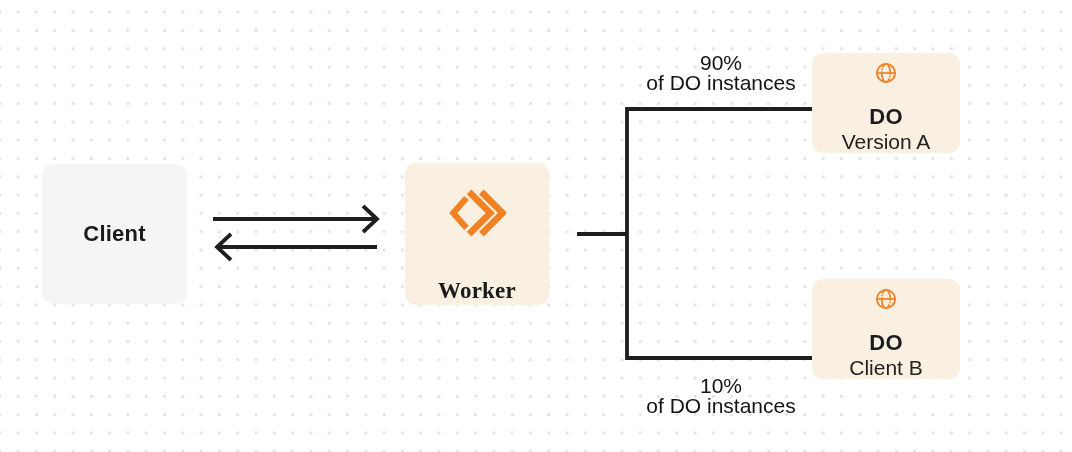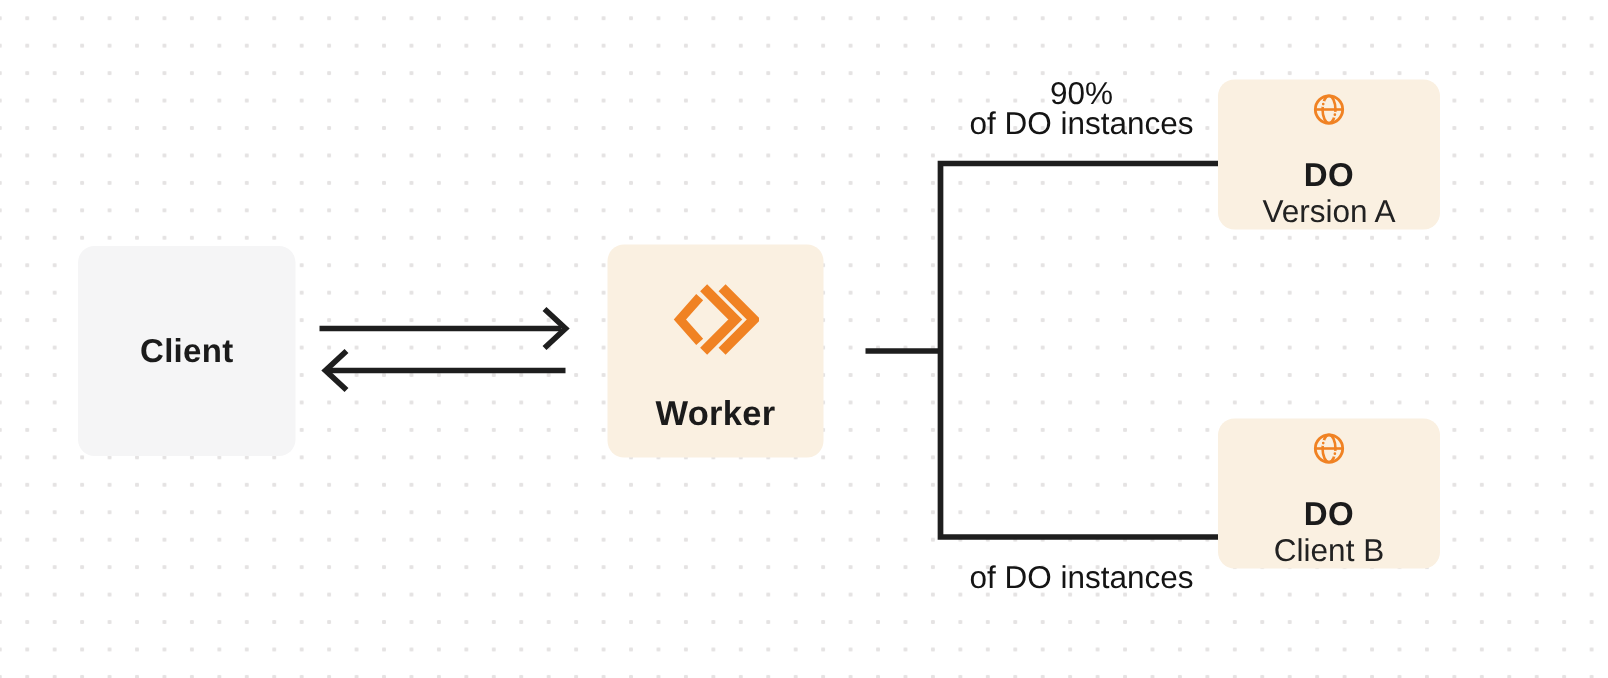--- a/index.html
+++ b/index.html
@@ -23,36 +23,36 @@
     background-position:9px 3px;
   }
   .node{
     position:absolute;
     border-radius:11px;
     display:flex;flex-direction:column;
     align-items:center;justify-content:center;
     box-sizing:border-box;
   }
   .client-node{
-    left:52px;top:164px;width:145px;height:140px;
+    left:42px;top:164px;width:145px;height:140px;
     background:var(--client-gray);
   }
   .client-label{
     font-size:22px;font-weight:bold;color:var(--text);letter-spacing:.2px;
   }
   .worker-node{
     left:405px;top:163px;width:144px;height:142px;
     background:var(--cream);
     justify-content:flex-start;
     padding-top:21px;
   }
   .worker-icon{width:58px;height:58px;display:block;}
   .worker-label{
-    margin-top:20px;
-    font-size:23px;font-weight:bold;color:var(--text);letter-spacing:.2px;
+    margin-top:36px;
+    font-size:23px;font-weight:bold;color:var(--text);letter-spacing:.2px;font-family:Liberation Serif, serif;
   }
   .do-node{
     left:812px;width:148px;height:100px;
     background:var(--cream);
     justify-content:flex-start;
     padding-top:9px;
   }
   .do-a{top:53px;}
   .do-b{top:279px;}
   .globe-icon{width:56px;height:56px;display:block;}
@@ -110,20 +110,21 @@
     </svg>
     <span class="worker-label">Worker</span>
   </div>
 
   <div class="split-label split-label-top">
     <span>90%</span>
     <span>of DO instances</span>
   </div>
 
   <div class="split-label split-label-bottom">
+    <span>10%</span>
     <span>of DO instances</span>
   </div>
 
   <div class="node do-node do-a">
     <svg class="globe-icon" viewBox="0 0 64 64" aria-hidden="true">
       <circle class="orange-stroke" stroke-width="5.5" cx="32" cy="32" r="26.5"></circle>
       <line class="orange-stroke" stroke-width="5" x1="7" y1="32" x2="57" y2="32"></line>
       <ellipse class="orange-stroke" stroke-width="5" cx="32" cy="32" rx="12.5" ry="26.5"></ellipse>
       <circle class="globe-dot" cx="20.8" cy="21.5" r="4.2"></circle>
       <circle class="globe-dot" cx="43.4" cy="42" r="4.2"></circle>

